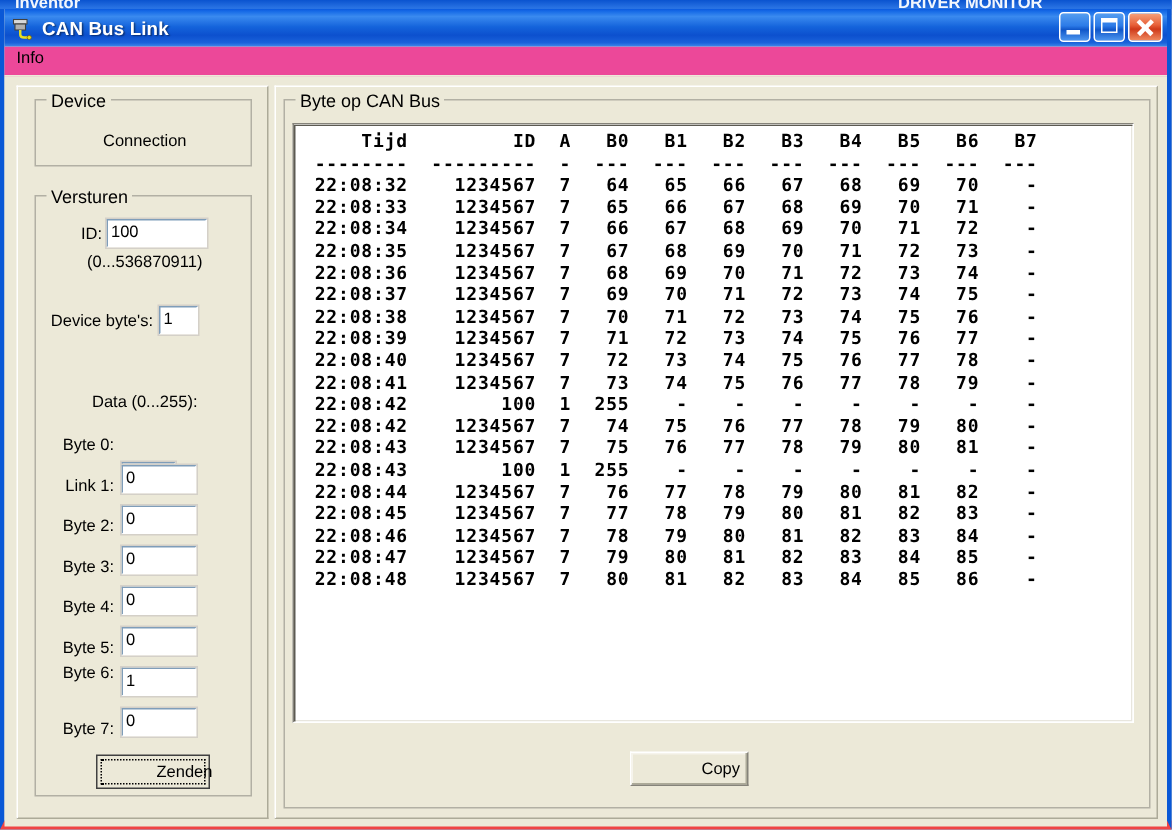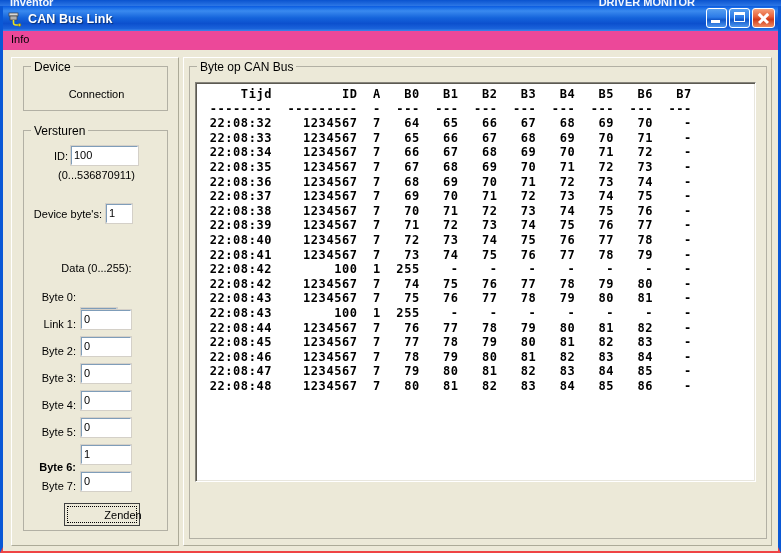--- a/index.html
+++ b/index.html
@@ -311,21 +311,21 @@
 
         <div class="stx right" style="left:8px; top:241px; width:44px;">Byte 3:</div>
         <div class="tbox" style="left:57px; top:233px; width:50px; height:19px;">0</div>
 
         <div class="stx right" style="left:8px; top:268px; width:44px;">Byte 4:</div>
         <div class="tbox" style="left:57px; top:260px; width:50px; height:19px;">0</div>
 
         <div class="stx right" style="left:8px; top:295px; width:44px;">Byte 5:</div>
         <div class="tbox" style="left:57px; top:287px; width:50px; height:19px;">0</div>
 
-        <div class="stx right" style="left:8px; top:330px; width:44px;font-weight:bold;">Byte 6:</div>
+        <div class="stx right" style="left:8px; top:312px; width:44px;">Byte 6:</div>
         <div class="tbox" style="left:57px; top:314px; width:50px; height:19px;">1</div>
 
         <div class="stx right" style="left:8px; top:349px; width:44px;">Byte 7:</div>
         <div class="tbox" style="left:57px; top:341px; width:50px; height:19px;">0</div>
 
         <div class="btn default" id="send-button" style="left:40px; top:372px; width:76px; height:23px;">
           <span class="focus-rect"></span>
           <span>Zenden</span>
         </div>
       </div>
@@ -353,17 +353,20 @@
  22:08:42    1234567  7   74   75   76   77   78   79   80    -
  22:08:43    1234567  7   75   76   77   78   79   80   81    -
  22:08:43        100  1  255    -    -    -    -    -    -    -
  22:08:44    1234567  7   76   77   78   79   80   81   82    -
  22:08:45    1234567  7   77   78   79   80   81   82   83    -
  22:08:46    1234567  7   78   79   80   81   82   83   84    -
  22:08:47    1234567  7   79   80   81   82   83   84   85    -
  22:08:48    1234567  7   80   81   82   83   84   85   86    -</pre>
         </div>
 
+        <div class="btn" id="copy-button" style="left:230px; top:434px; width:79px; height:23px;">
+          <span>Copy</span>
+        </div>
       </div>
     </div>
 
   </div>
 </div>
 
 </body></html>

